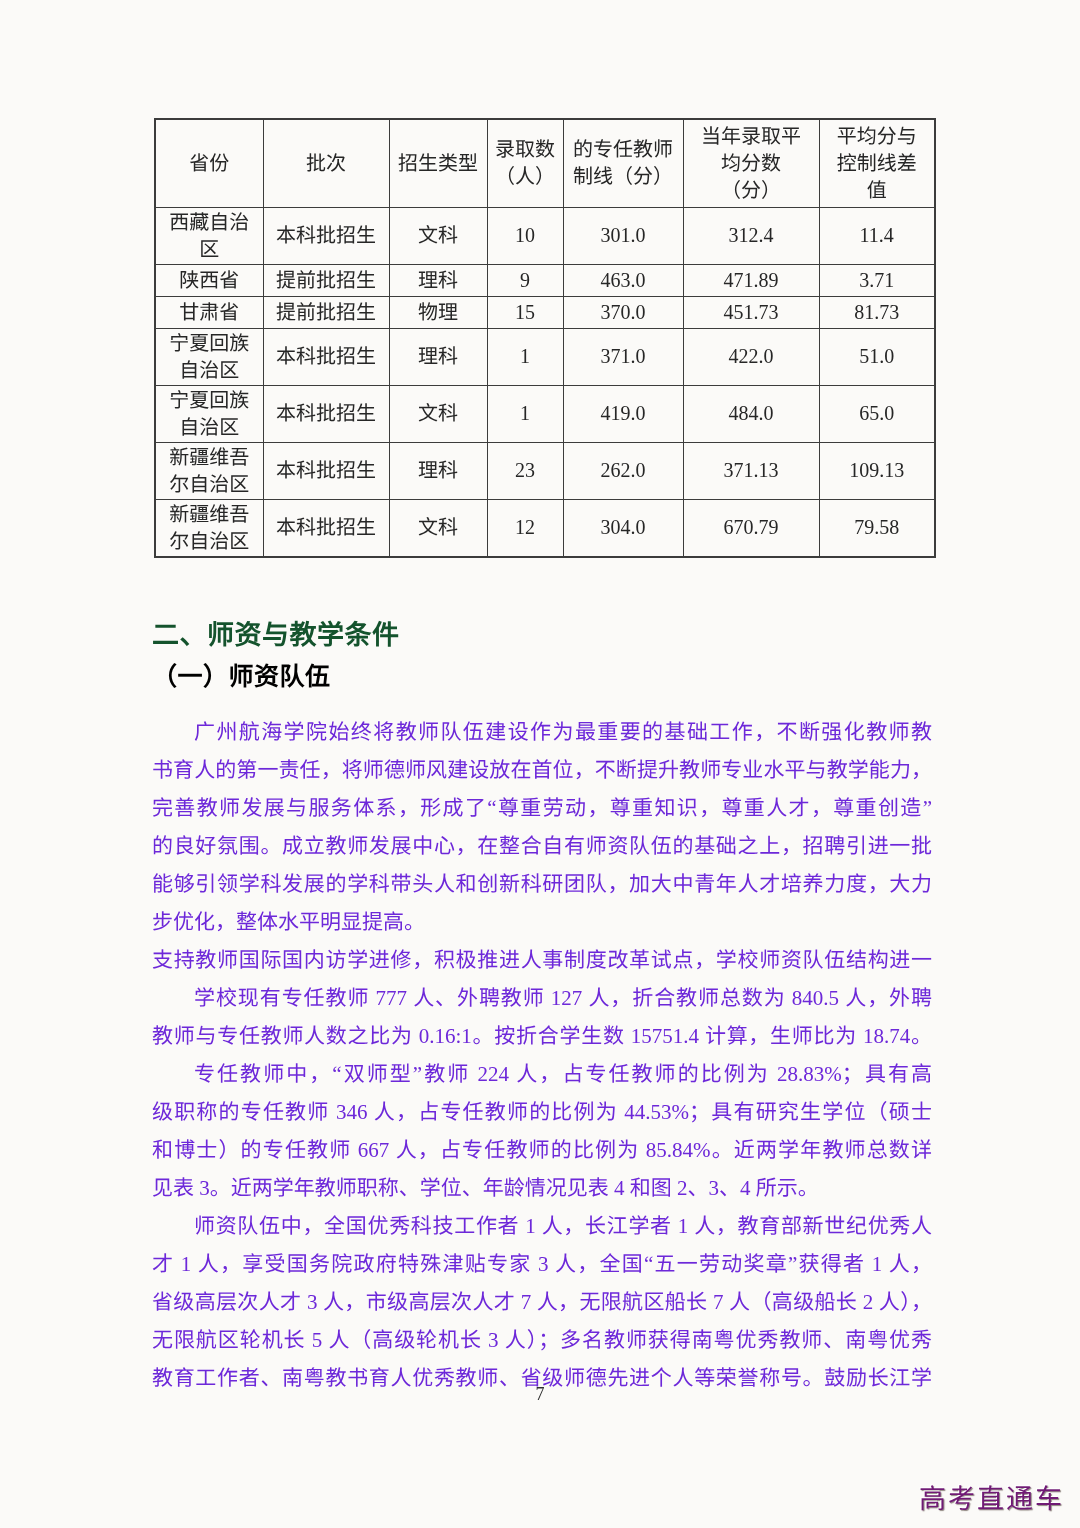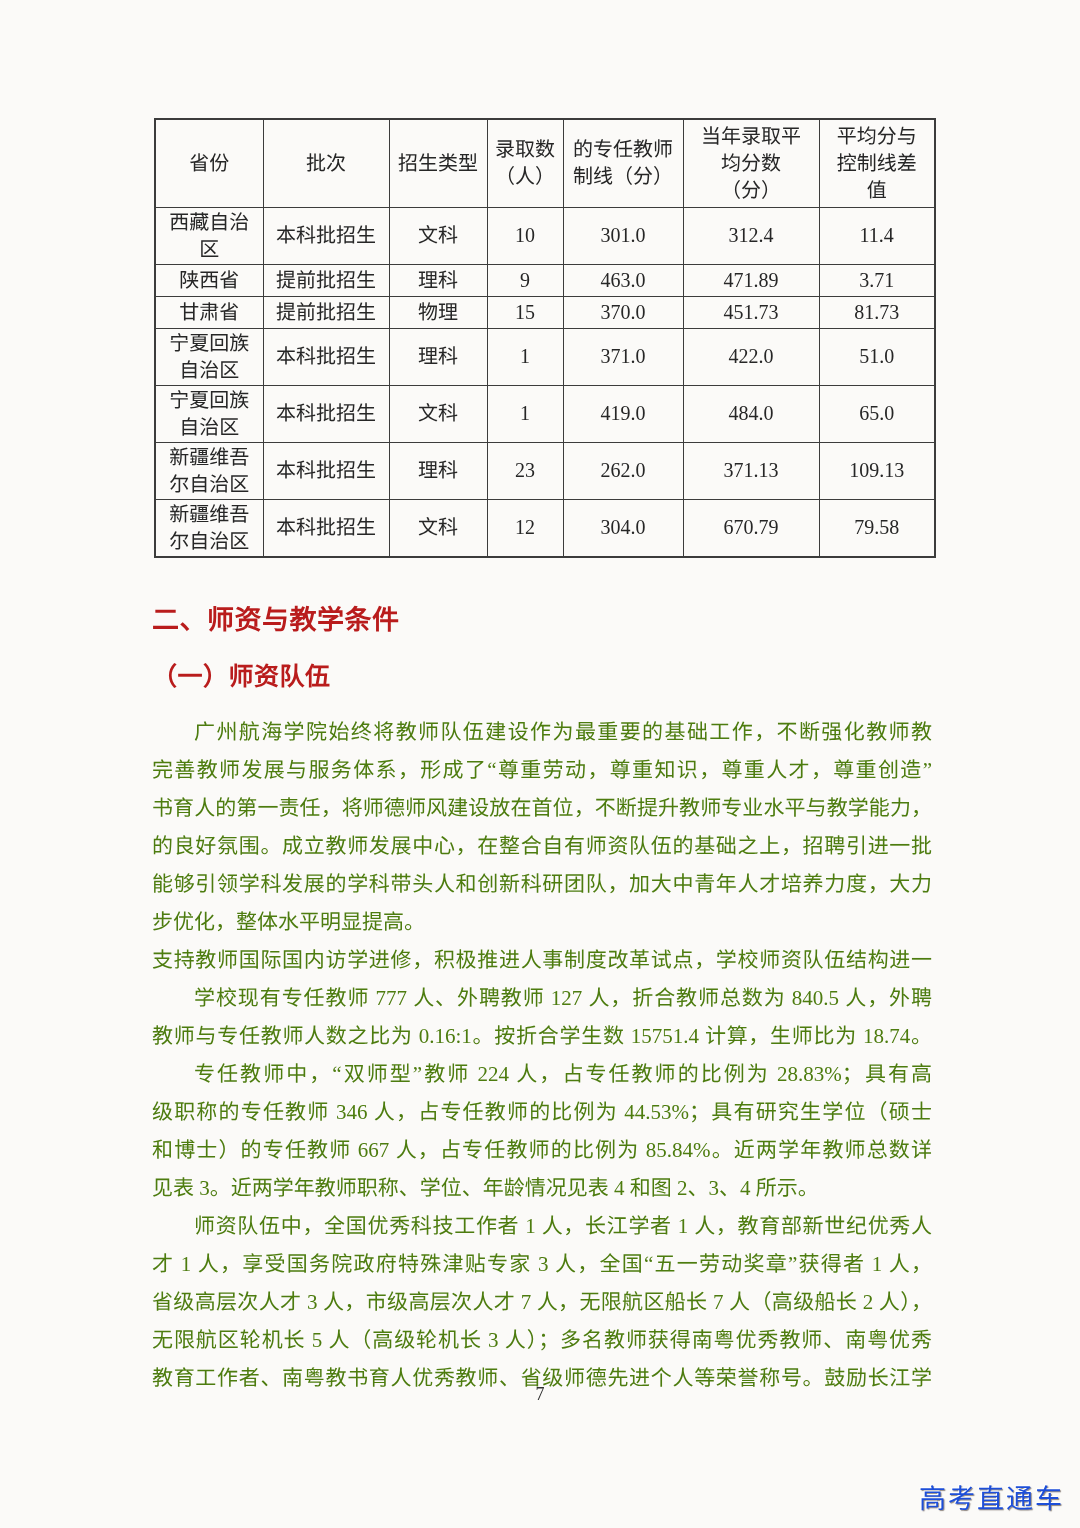--- a/index.html
+++ b/index.html
@@ -42,53 +42,53 @@
     overflow: hidden;
   }
   table.tbl th { white-space: pre-line; }
   thead tr.hdr { height: 88px; }
   tr.h2l { height: 56px; }
   tr.h1l { height: 32px; }
 
   
   .heading1 {
     position: absolute;
-    top: 598px;
+    top: 613px;
     left: 152px;
     margin: 0;
     font-family: "Liberation Sans", "DejaVu Sans", sans-serif;
     font-size: 27px;
     font-weight: 700;
-    color: #b91c1c;
+    color: #14532d;
     letter-spacing: 0.5px;
   }
   .heading2 {
     position: absolute;
     top: 656px;
     left: 152px;
     margin: 0;
     font-family: "Liberation Sans", "DejaVu Sans", sans-serif;
     font-size: 25px;
     font-weight: 700;
-    color: #b91c1c;
+    color: #000000;
     letter-spacing: 0.5px;
   }
 
   
   .body-text {
     position: absolute;
     top: 713px;
     left: 152px;
     width: 780px;
   }
   .body-text .line {
     height: 38px;
     line-height: 38px;
     font-size: 21px;
-    color: #4d7c0f;
+    color: #6d28d9;
     text-align: justify;
     white-space: nowrap;
   }
   .body-text .line.jl {
     white-space: normal;
     text-align-last: justify;
   }
   .body-text .line.first { text-indent: 2em; }
 
   
@@ -102,21 +102,21 @@
     color: #2e2e2e;
   }
   .watermark {
     position: absolute;
     top: 1477px;
     right: 16px;
     font-family: "Liberation Sans", "DejaVu Sans", sans-serif;
     font-size: 27px;
     font-weight: 400;
     letter-spacing: 2px;
-    color: #1d4ed8;
+    color: #701a75;
     text-shadow: -1px -1px 0 #ffffff, 1px 1px 1px #8e857f;
   }
 </style>
 </head>
 <body>
 
 <div class="page">
 
   <div class="tbl-wrap">
     <table class="tbl">
@@ -212,22 +212,22 @@
         </tr>
       </tbody>
     </table>
   </div>
 
   <h2 class="heading1">二、师资与教学条件</h2>
   <h3 class="heading2">（一）师资队伍</h3>
 
   <div class="body-text">
     <div class="line first jl">广州航海学院始终将教师队伍建设作为最重要的基础工作，不断强化教师教</div>
+    <div class="line jl">书育人的第一责任，将师德师风建设放在首位，不断提升教师专业水平与教学能力，</div>
     <div class="line jl">完善教师发展与服务体系，形成了“尊重劳动，尊重知识，尊重人才，尊重创造”</div>
-    <div class="line jl">书育人的第一责任，将师德师风建设放在首位，不断提升教师专业水平与教学能力，</div>
     <div class="line jl">的良好氛围。成立教师发展中心，在整合自有师资队伍的基础之上，招聘引进一批</div>
     <div class="line jl">能够引领学科发展的学科带头人和创新科研团队，加大中青年人才培养力度，大力</div>
     <div class="line">步优化，整体水平明显提高。</div>
     <div class="line jl">支持教师国际国内访学进修，积极推进人事制度改革试点，学校师资队伍结构进一</div>
 
     <div class="line first jl">学校现有专任教师 777 人、外聘教师 127 人，折合教师总数为 840.5 人，外聘</div>
     <div class="line jl">教师与专任教师人数之比为 0.16:1。按折合学生数 15751.4 计算，生师比为 18.74。</div>
 
     <div class="line first jl">专任教师中，“双师型”教师 224 人，占专任教师的比例为 28.83%；具有高</div>
     <div class="line jl">级职称的专任教师 346 人，占专任教师的比例为 44.53%；具有研究生学位（硕士</div>

